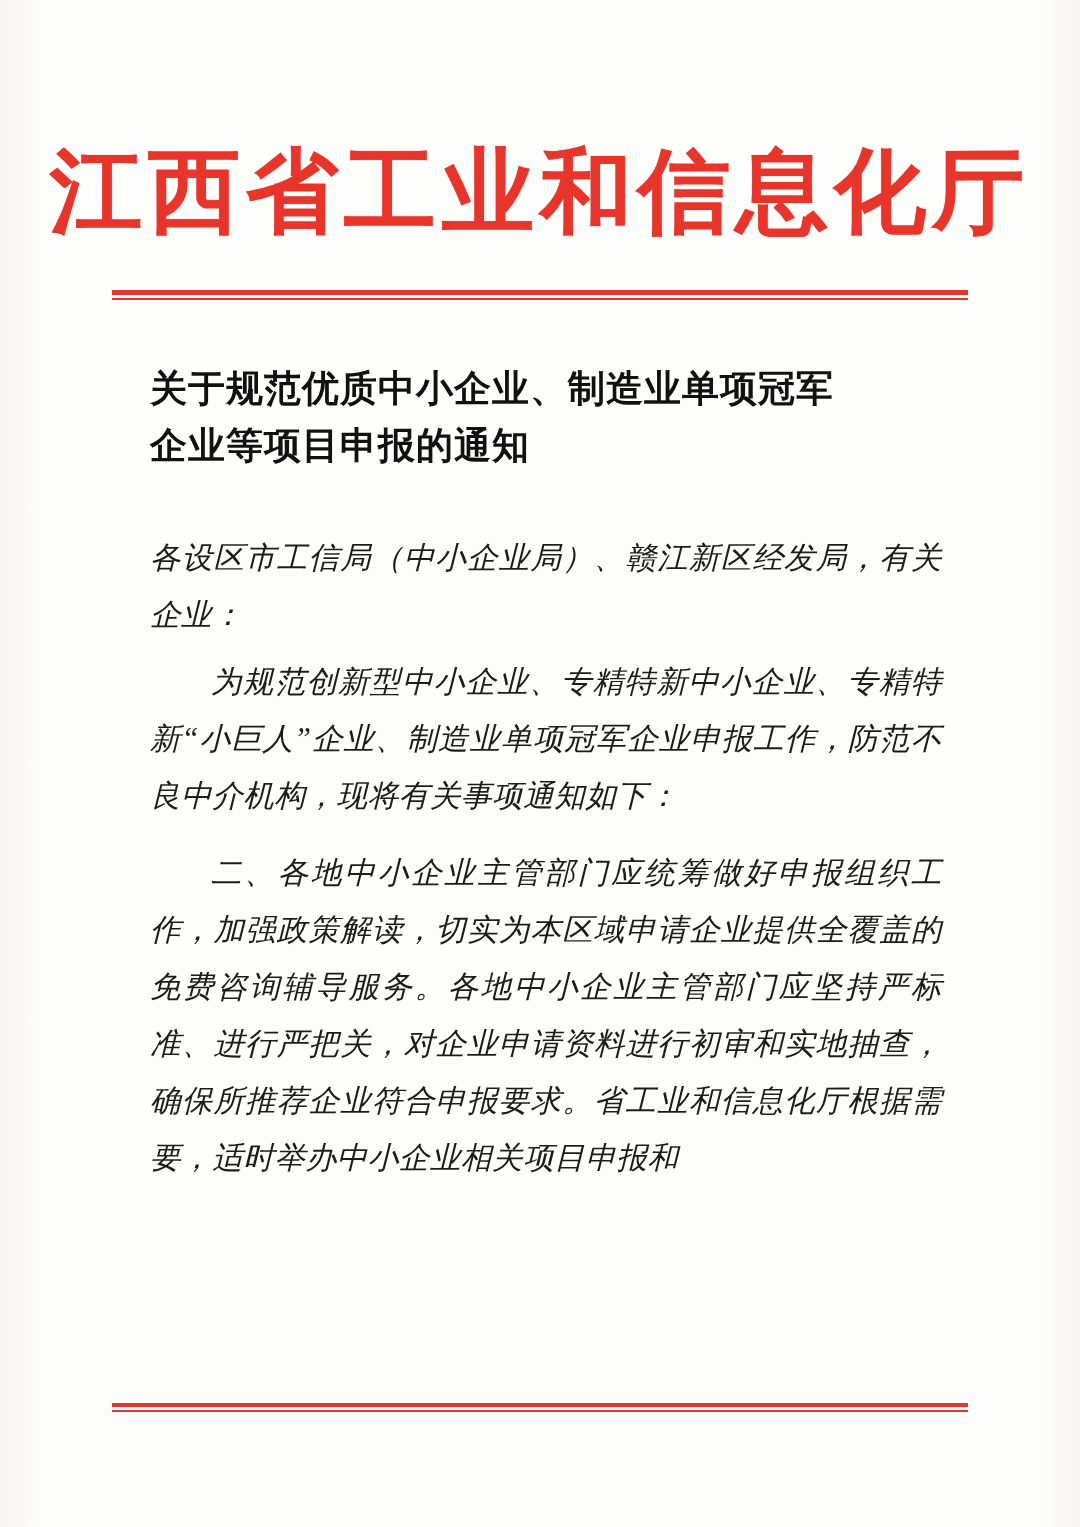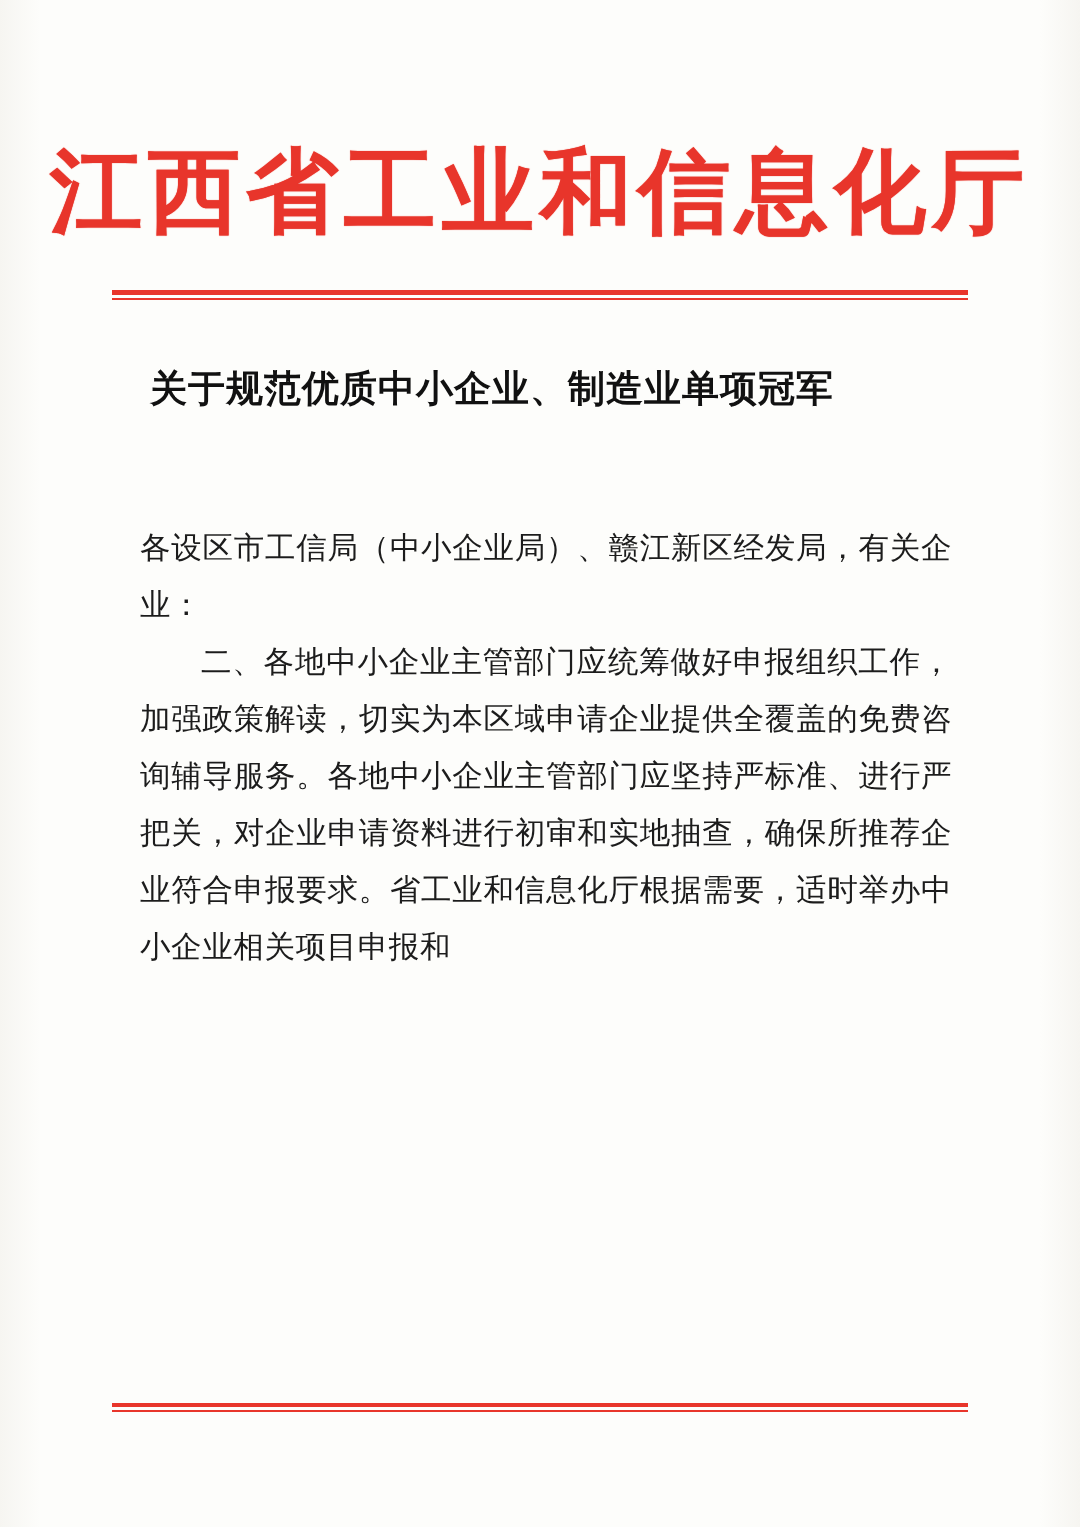--- a/index.html
+++ b/index.html
@@ -102,21 +102,22 @@
     left: 140px;
     right: 128px;
     font-size: 30.5px;
     line-height: 57px;
     letter-spacing: 0.6px;
     color: #1c1c1c;
     text-align: justify;
     text-justify: inter-ideograph;
   }
   .body-text p {
-    margin: 0;
+    margin: 10px;
+    font-style: italic;
   }
   .indent {
     text-indent: 2em;
   }
   .clip {
     max-height: 830px;
     overflow: hidden;
   }
 </style>
 </head>
@@ -125,24 +126,26 @@
 <div class="page">
 
   <div class="letterhead">
     <div class="letterhead-title">江西省工业和信息化厅</div>
   </div>
 
   <div class="rule-top"></div>
 
   <div class="doc-title">
     <div>关于规范优质中小企业、制造业单项冠军</div>
+    <div>企业等项目申报的通知</div>
   </div>
 
   <div class="body-text">
     <p>各设区市工信局（中小企业局）、赣江新区经发局，有关企业：</p>
+    <p class="indent">为规范创新型中小企业、专精特新中小企业、专精特新“小巨人”企业、制造业单项冠军企业申报工作，防范不良中介机构，现将有关事项通知如下：</p>
     <div class="clip">
       <p class="indent">二、各地中小企业主管部门应统筹做好申报组织工作，加强政策解读，切实为本区域申请企业提供全覆盖的免费咨询辅导服务。各地中小企业主管部门应坚持严标准、进行严把关，对企业申请资料进行初审和实地抽查，确保所推荐企业符合申报要求。省工业和信息化厅根据需要，适时举办中小企业相关项目申报和</p>
     </div>
   </div>
 
   <div class="rule-bottom"></div>
 
 </div>
 
 </body></html>

